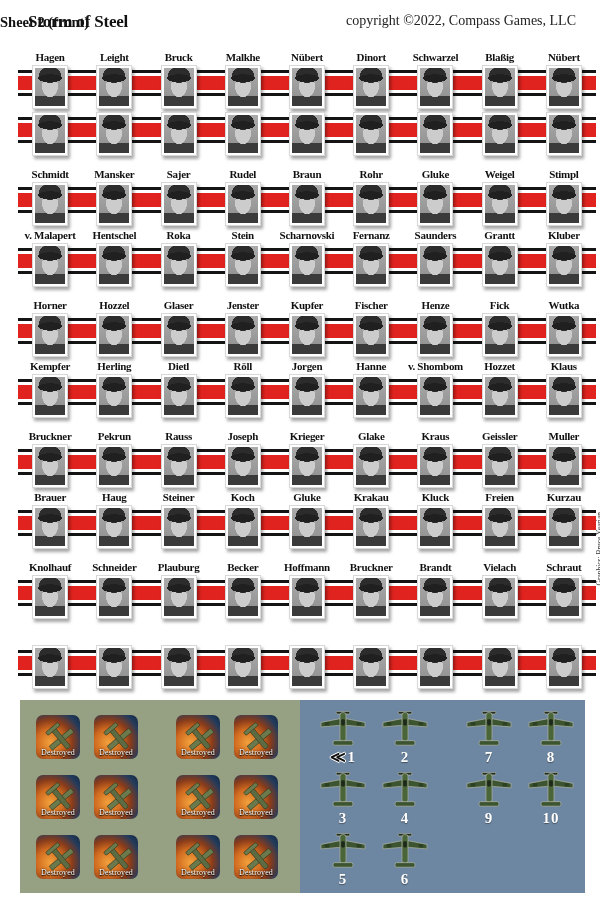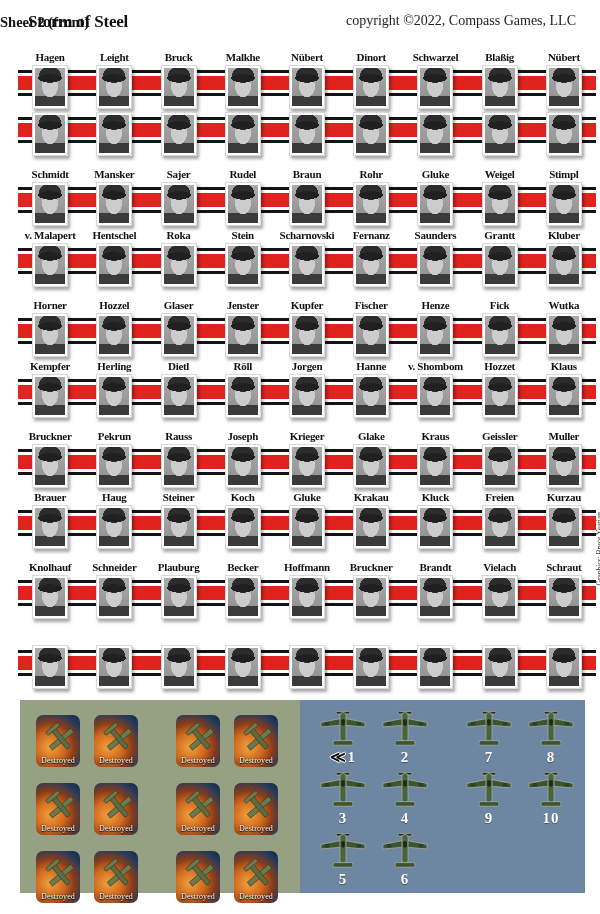--- a/index.html
+++ b/index.html
@@ -34,21 +34,21 @@
       radial-gradient(ellipse 11px 8px at 50% 18%, #2c2c2c 98%, transparent),
       radial-gradient(ellipse 8px 11px at 50% 48%, #cccccc 98%, transparent),
       linear-gradient(to top, #3a3a3a 0 26%, transparent 26%),
       linear-gradient(#ababab,#8d8d8d);}
   
   .panels{position:absolute;top:700px;left:20px;display:flex;}
   .green{width:280px;height:193px;background:var(--green,#96a083);box-sizing:border-box;padding:15px 0 0 16px;}
   .blue{width:285px;height:193px;background:var(--blue,#6d86a1);box-sizing:border-box;padding:11px 0 0 14px;}
   .drow{display:flex;margin-bottom:16px;}
   .dgap{width:24px;}
-  .dtoken{position:relative;width:44px;height:52px;margin-right:14px;border-radius:7px;overflow:hidden;
+  .dtoken{position:relative;width:44px;height:44px;margin-right:14px;border-radius:7px;overflow:hidden;
     background:radial-gradient(circle at 32% 62%, #f2a13c, #d06a20 33%, #8a3c1a 55%, #233b5c 80%, #152640);}
   .dtoken .crash{position:absolute;left:0;top:-2px;}
   .dlabel{position:absolute;bottom:2px;left:0;right:0;text-align:center;color:#fff;
     font-size:8px;letter-spacing:0.1px;text-shadow:0 0 2px #000,0 1px 1px #000;}
   .arow{display:flex;margin-bottom:5px;}
   .agap{width:22px;}
   .acounter{width:58px;margin-right:4px;text-align:center;}
   .aicon{display:block;height:38px;}
   .anum{height:18px;color:#fff;font-weight:bold;font-size:15px;letter-spacing:1px;
     text-shadow:0 1px 1px rgba(0,0,0,.4);line-height:16px;}

